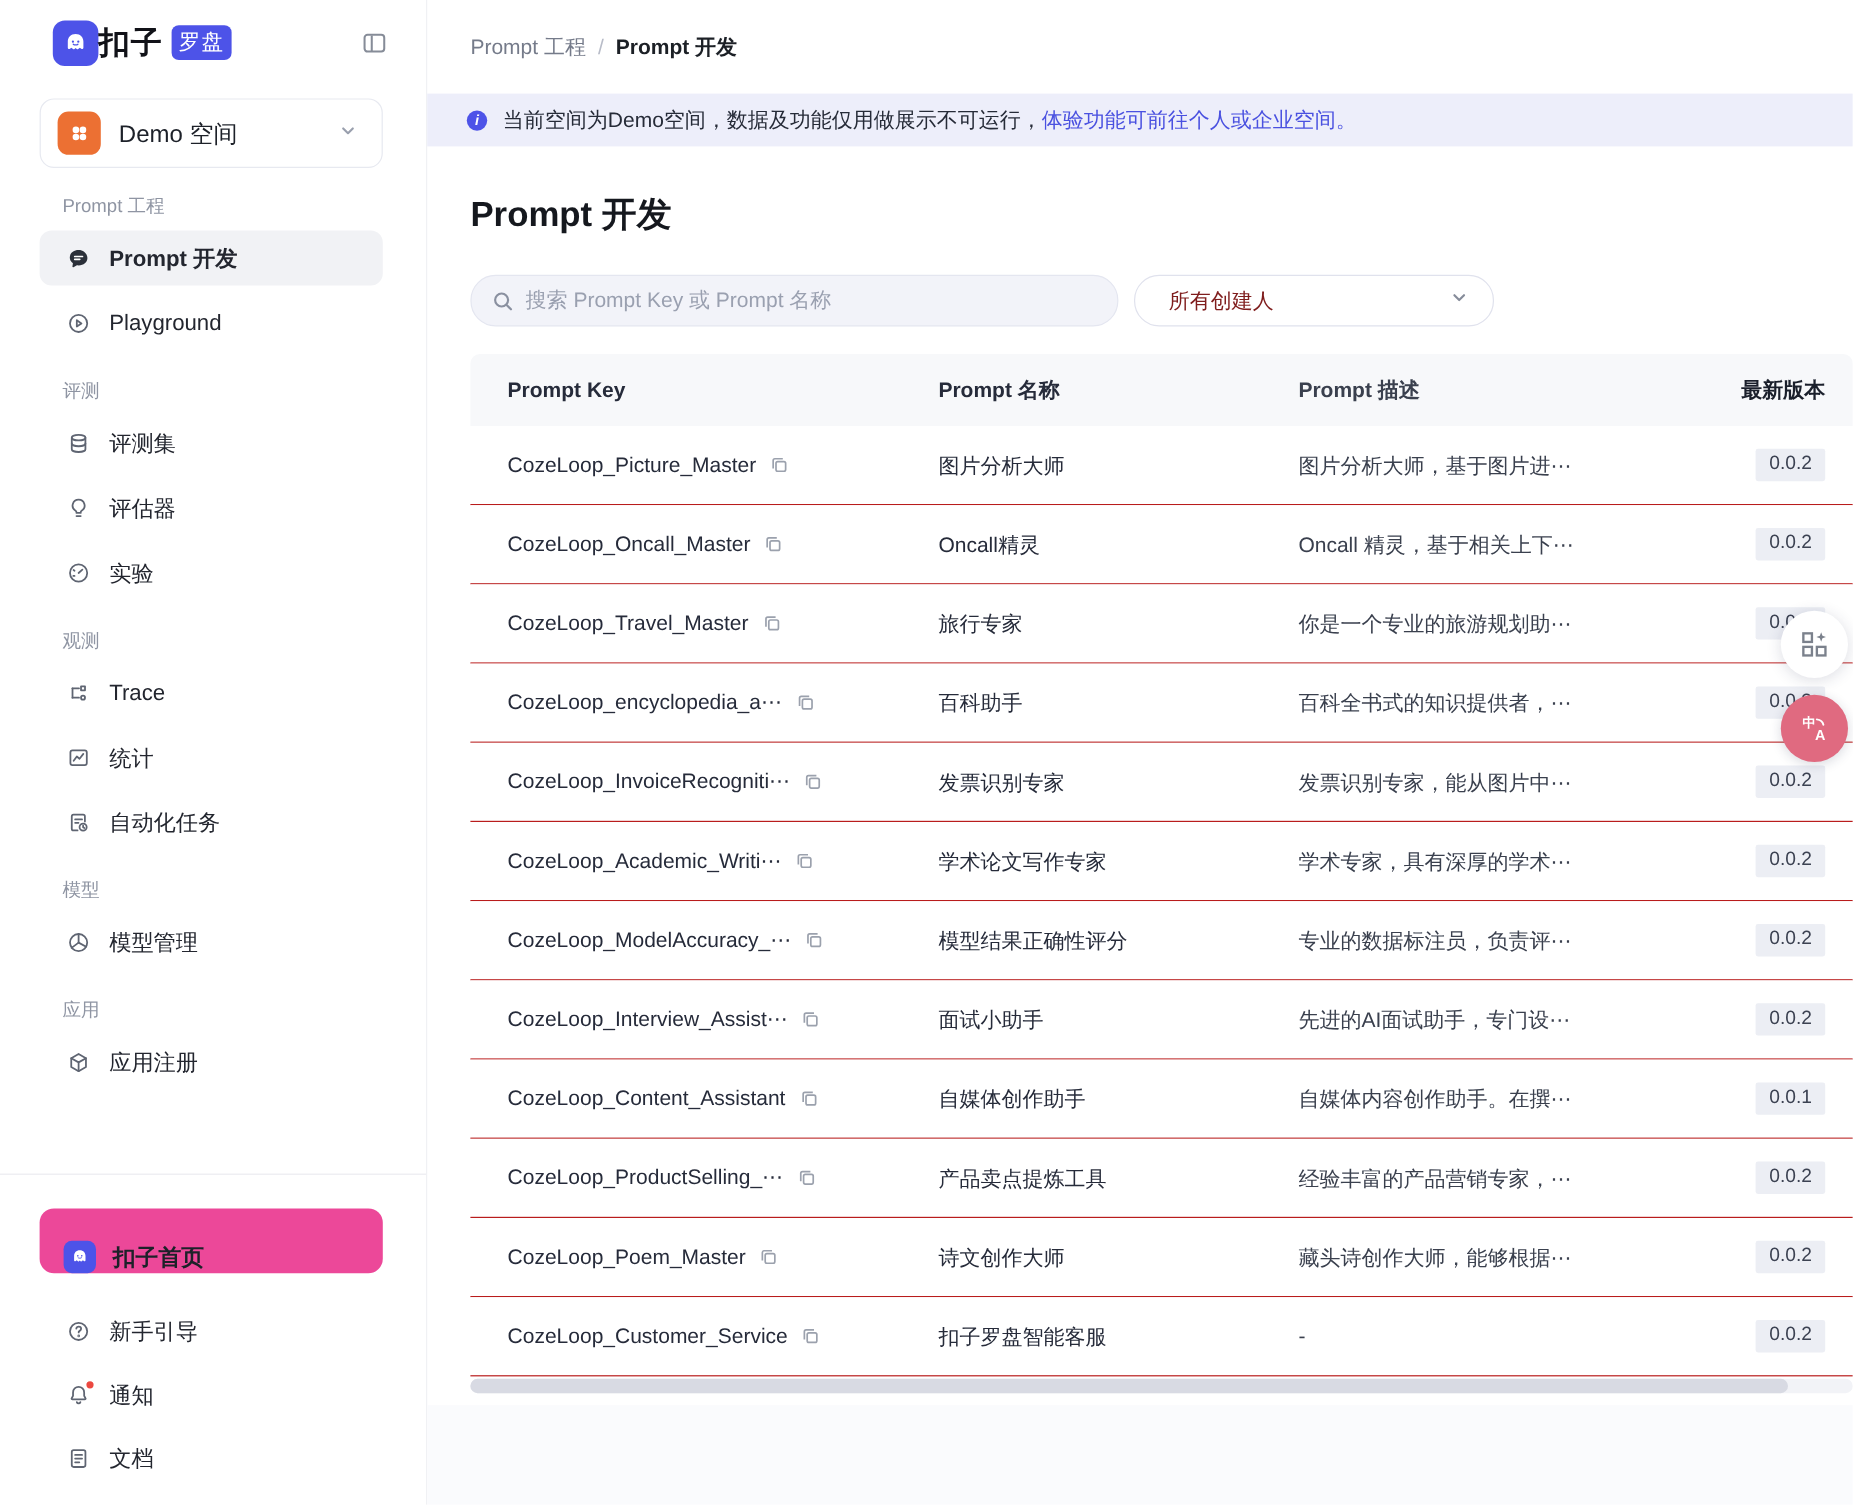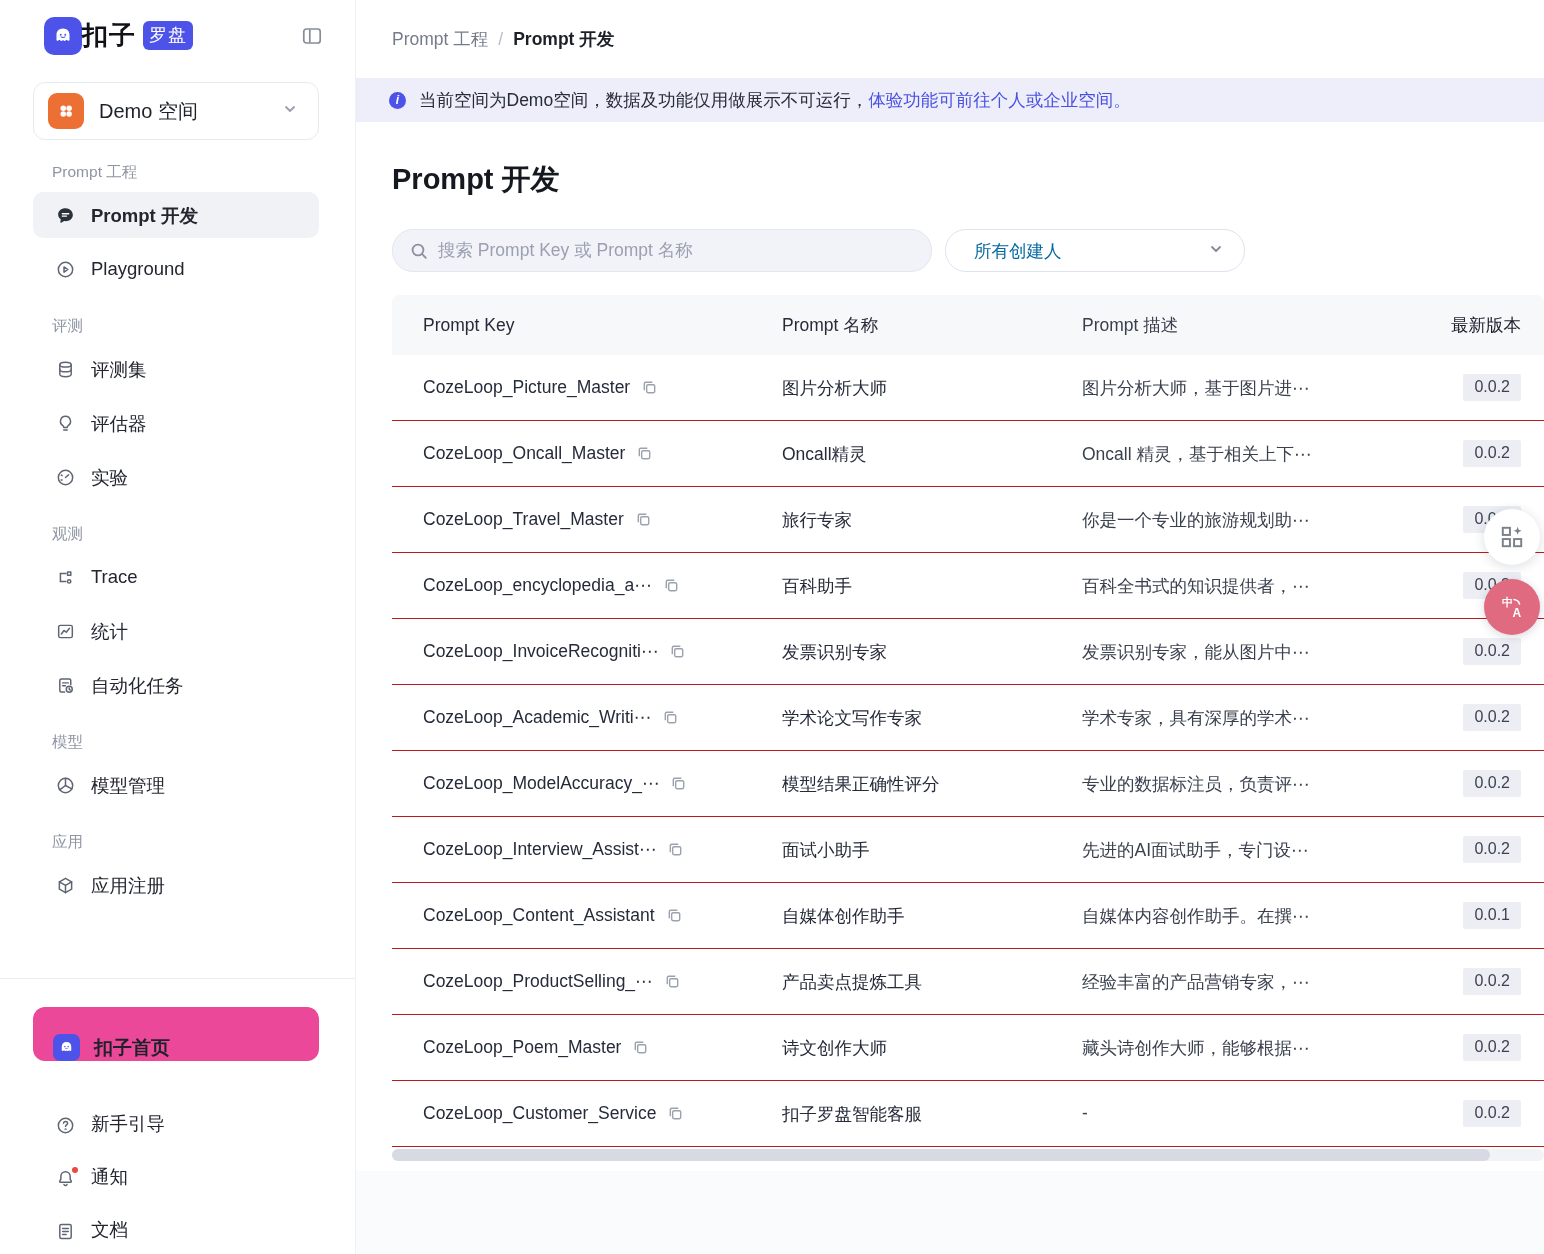--- a/index.html
+++ b/index.html
@@ -24,21 +24,21 @@
   .sb-section-label { margin:24px 0 9px 52px; font-size:15.5px; color:#8f95a3; }
   nav > .sb-section-label:first-child { margin-top:16px; }
   .sb-item { height:46px; margin:0 36px 8px 33px; padding-left:22px; border-radius:10px; display:flex; align-items:center; gap:15px; cursor:pointer; font-size:18.5px; color:#23262f; }
   .sb-item .ic { width:21px; height:21px; flex:none; display:flex; align-items:center; justify-content:center; }
   .sb-item.active { background:#f1f2f5; font-weight:700; }
   .sb-divider { border-top:1px solid #ebecf0; margin-top:14px; }
   .sb-footer { padding-bottom:12px; }
   .home-item { margin:28px 36px 0 33px; height:54px; background:#ec4899; border-radius:12px; display:flex; align-items:flex-end; gap:14px; padding-left:20px; cursor:pointer; font-size:19px; font-weight:700; color:#1d2129; }
   .home-logo { width:27px; height:27px; border-radius:7px; background:#4d53e8; flex:none; display:flex; align-items:center; justify-content:center; }
   .foot-list { margin-top:22px; }
-  .foot-item { height:53px; margin:0 36px 0 33px; padding-left:22px; display:flex; align-items:flex-end; gap:15px; cursor:pointer; font-size:18.5px; color:#23262f; }
+  .foot-item { height:53px; margin:0 36px 0 33px; padding-left:22px; display:flex; align-items:center; gap:15px; cursor:pointer; font-size:18.5px; color:#23262f; }
   .bell-wrap { position:relative; width:21px; height:21px; flex:none; }
   .red-dot { position:absolute; top:-3px; right:-4px; width:10px; height:10px; border-radius:50%; background:#ec4840; border:2px solid #fff; }
 
   
   .main { flex:1; display:flex; flex-direction:column; min-width:0; }
   .topbar { height:78px; flex:none; display:flex; align-items:center; padding-left:36px; font-size:17.5px; }
   .crumb-root { color:#757b8a; cursor:pointer; }
   .crumb-sep { color:#b8bcc8; margin:0 10px; }
   .crumb-cur { color:#1c2026; font-weight:600; }
 
@@ -47,25 +47,25 @@
   .banner a { color:#4a51e0; text-decoration:none; cursor:pointer; }
 
   .content { padding-left:36px; }
   .page-title { margin-top:37px; font-size:29px; font-weight:700; color:#15181e; line-height:40px; }
 
   .controls { margin-top:30px; display:flex; gap:13px; }
   .search-box { width:540px; height:43px; background:#f2f3f9; border:1px solid #e4e6f0; border-radius:21px; display:flex; align-items:center; padding:0 16px; }
   .search-box input { border:none; outline:none; background:transparent; font-size:17.5px; color:#30364a; width:100%; margin-left:9px; font-family:inherit; }
   .search-box input::placeholder { color:#9aa0b0; }
   .select-box { width:300px; height:43px; background:#fff; border:1px solid #e0e2ed; border-radius:21px; display:flex; align-items:center; padding:0 18px 0 28px; cursor:pointer; }
-  .select-box .sel-val { font-size:17.5px; color:#0369a1; }
+  .select-box .sel-val { font-size:17.5px; color:#7f1d1d; }
   .select-box .chev { margin-left:auto; }
 
   .table { margin-top:23px; width:1152px; }
-  .thead { display:flex; align-items:center; height:60px; background:#f7f8fa; border-radius:8px 8px 0 0; font-weight:400; font-size:17.5px; color:#1a1f2b; }
+  .thead { display:flex; align-items:center; height:60px; background:#f7f8fa; border-radius:8px 8px 0 0; font-weight:700; font-size:17.5px; color:#1a1f2b; }
   .trow { display:flex; align-items:center; height:66px; border-bottom:1px solid #b91c1c; background:#fff; font-size:17.5px; }
   .c-key { width:390px; flex:none; padding-left:31px; display:flex; align-items:center; gap:11px; color:#262b3a; white-space:nowrap; overflow:hidden; }
   .c-name { width:300px; flex:none; color:#262b3a; }
   .c-desc { flex:1; color:#3a404e; white-space:nowrap; overflow:hidden; }
   .c-ver { width:130px; flex:none; display:flex; justify-content:flex-end; padding-right:23px; }
   .copy-ic { cursor:pointer; display:flex; flex:none; }
   .ver-badge { background:#eceef4; border-radius:2px; padding:4px 11px 5px; font-size:16px; color:#3c4252; }
 
   .hscroll { width:1152px; height:12px; margin-top:2px; background:#f2f3f7; border-radius:6px; position:relative; }
   .hscroll .thumb { position:absolute; left:0; top:0; height:12px; width:1098px; background:#d8dae3; border-radius:6px; cursor:pointer; }

